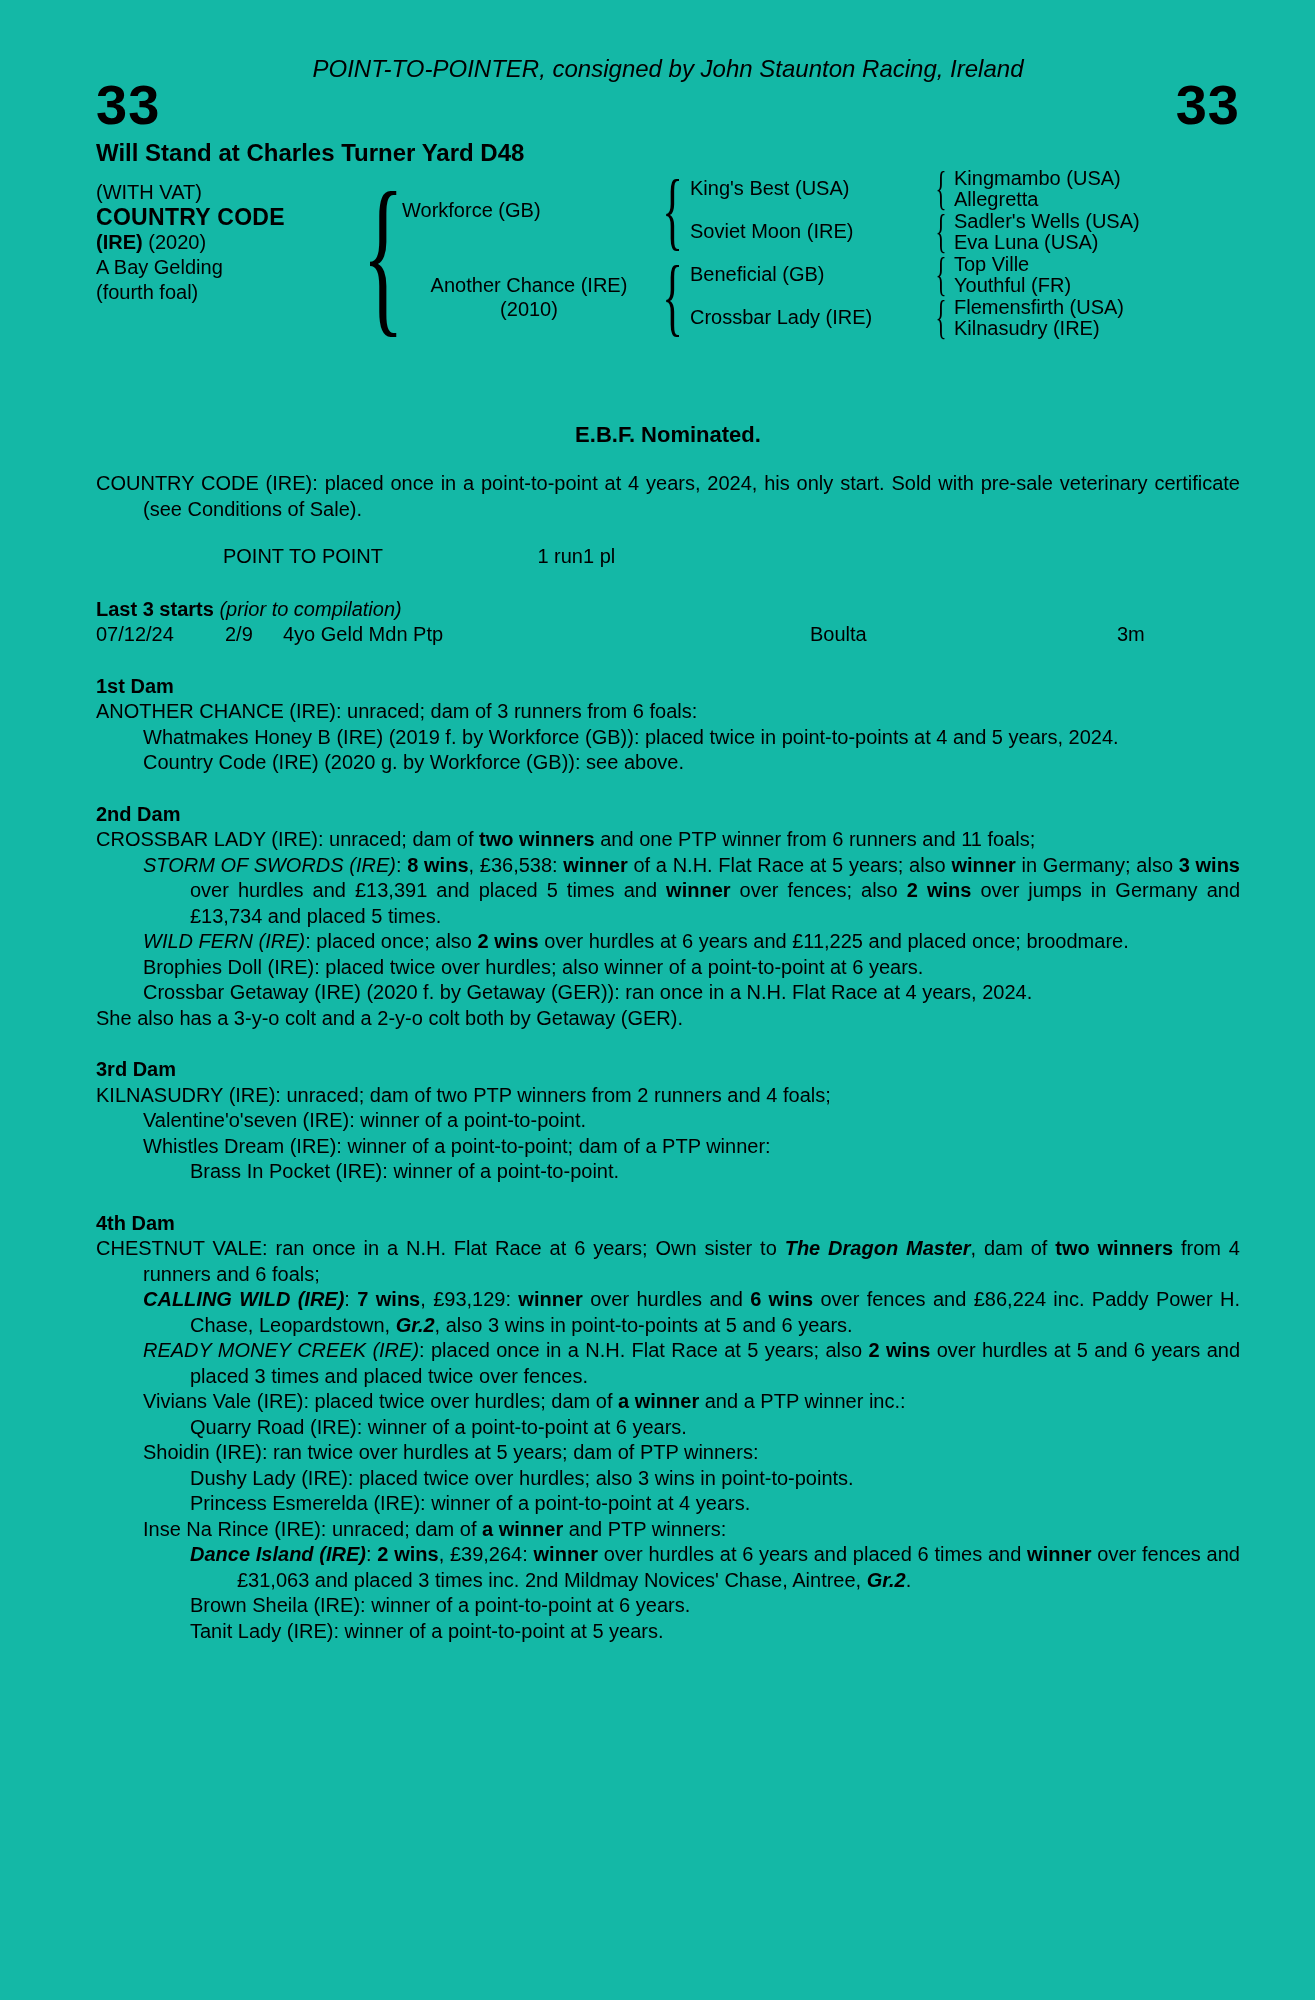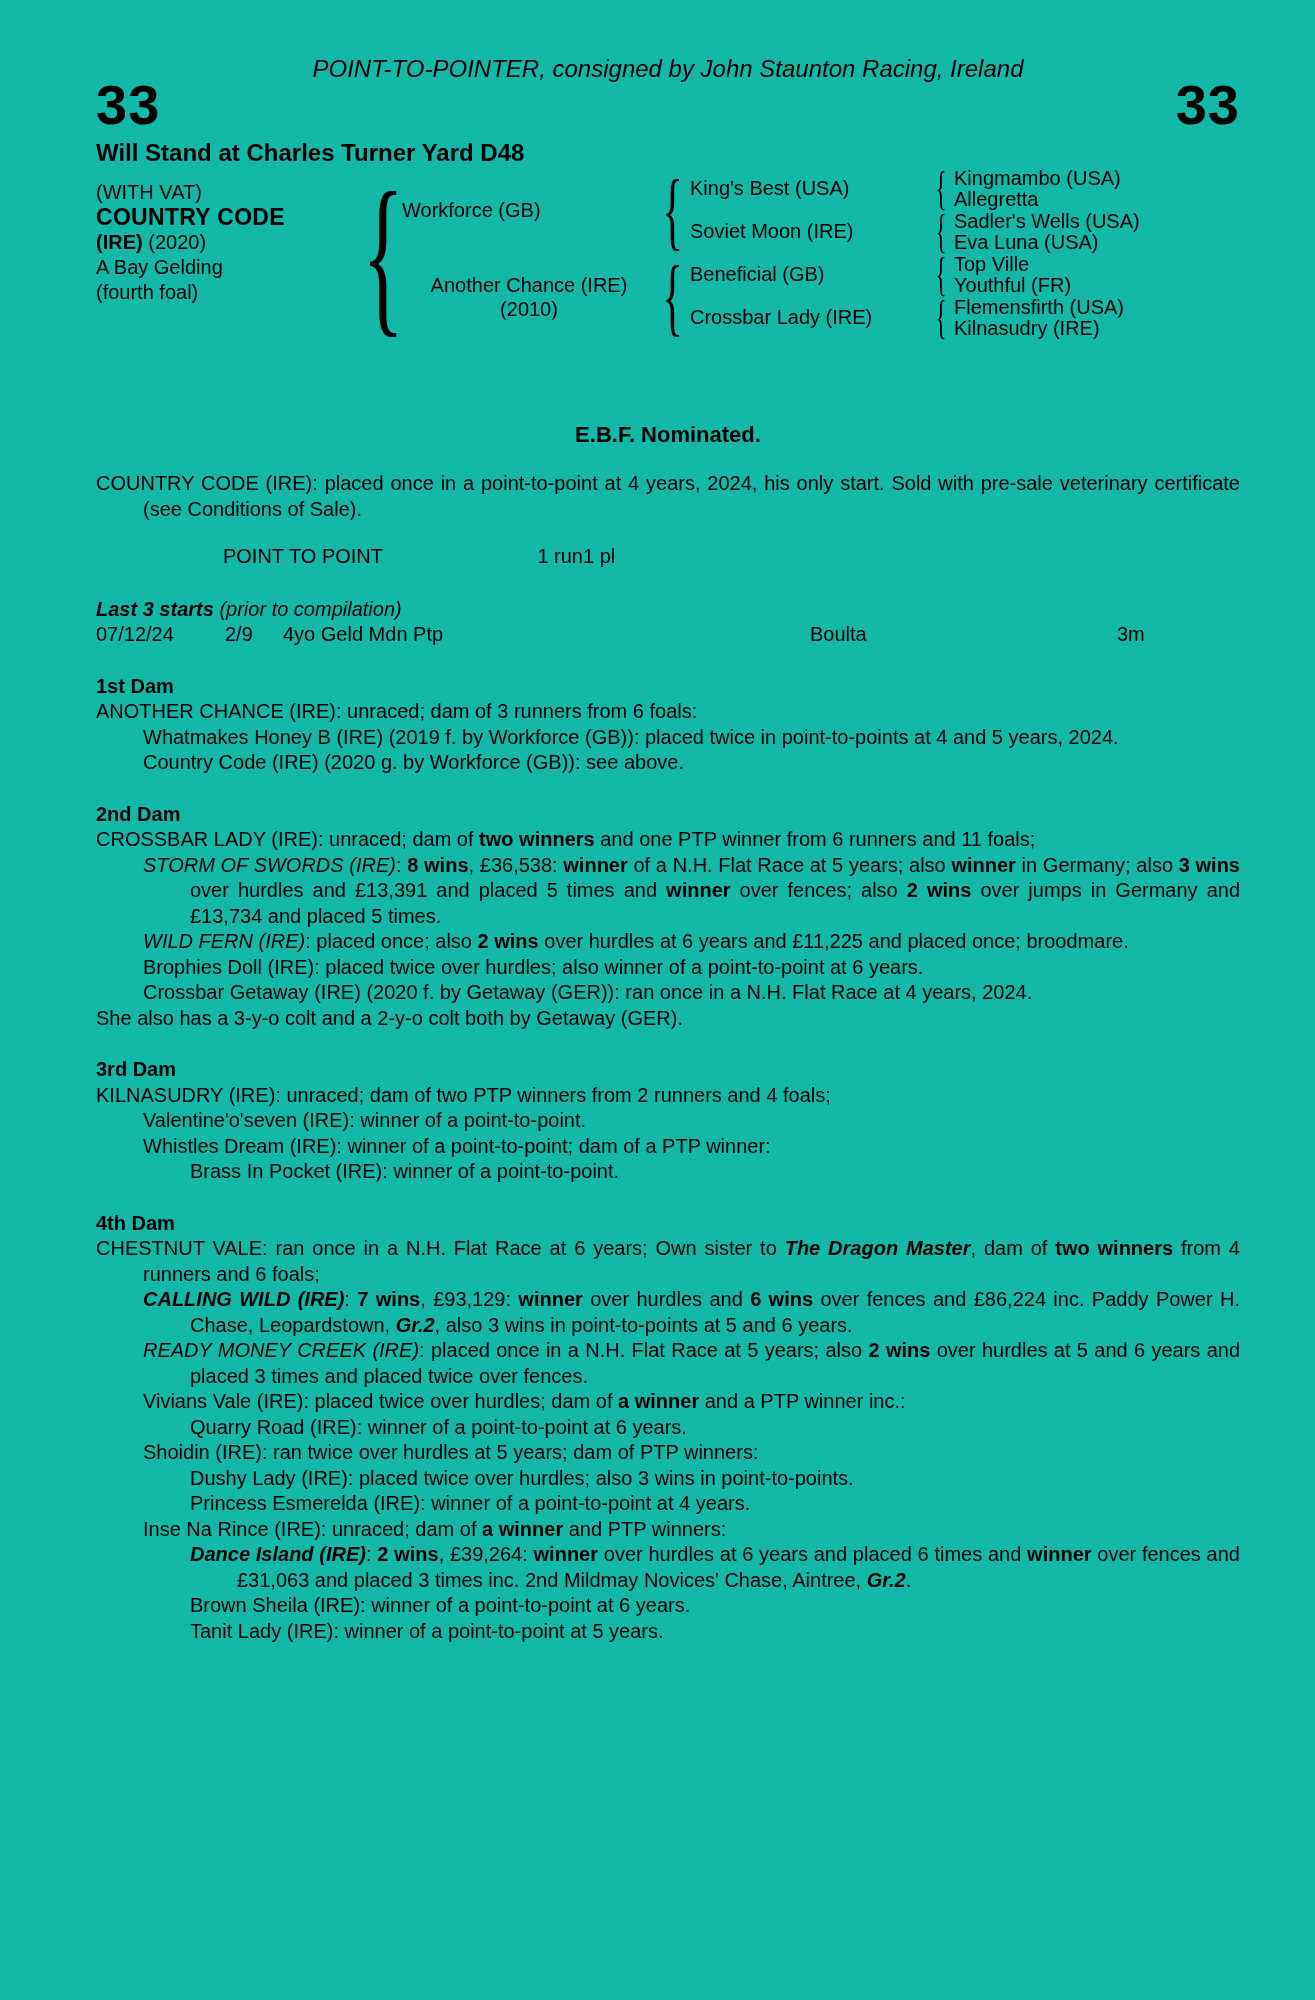--- a/index.html
+++ b/index.html
@@ -54,21 +54,21 @@
   .ri{ font-style:italic;}
   .rbi{ font-weight:bold; font-style:italic;}
 
   .intro{ margin-top:24px;}
 
   .sumrow{ display:flex; margin-top:22px;text-align:right;}
   .sumrow .c1{ width:287px;}
   .sumrow .c2{ width:200px;}
 
   .last3{ margin-top:27px;}
-  .last3 .lbl{ font-weight:bold;font-style:italic;}
+  .last3 .lbl{ font-weight:bold;}
   .last3 .note{ font-style:italic;}
 
   .startrow{ display:flex;}
   .startrow .d{ width:129px;}
   .startrow .p{ width:58px;}
   .startrow .r{ width:527px;}
   .startrow .v{ width:307px;}
 
   .dam-head{ font-weight:bold; margin-top:26px;}
 </style>

